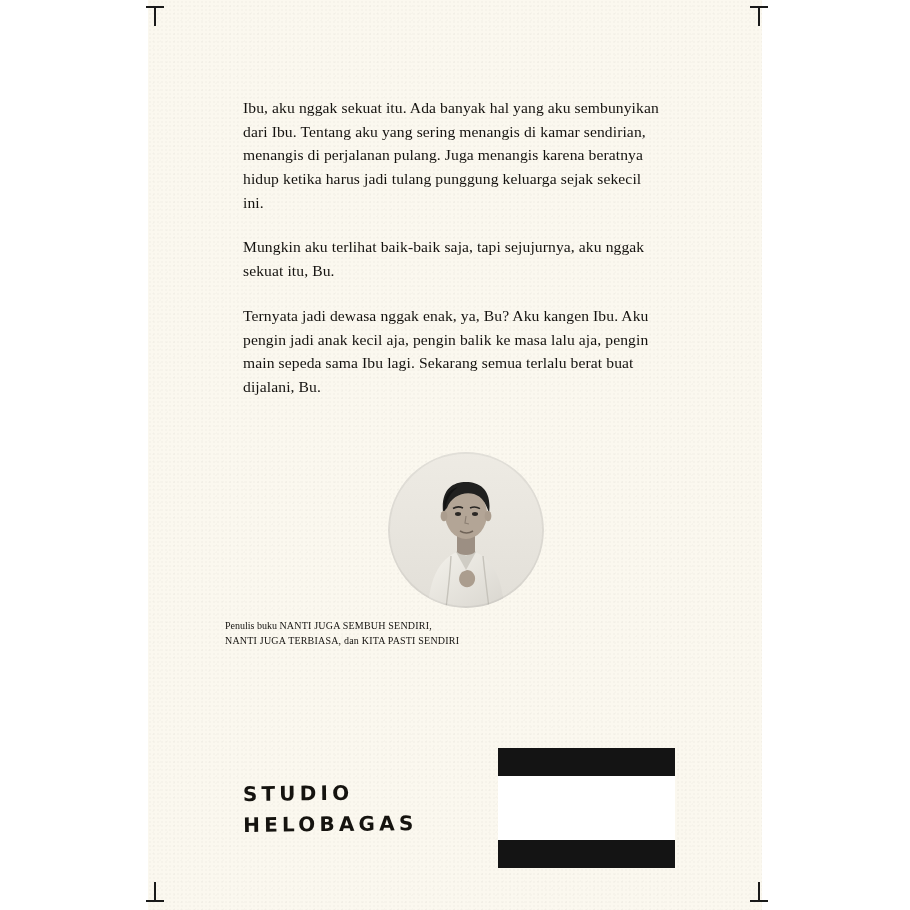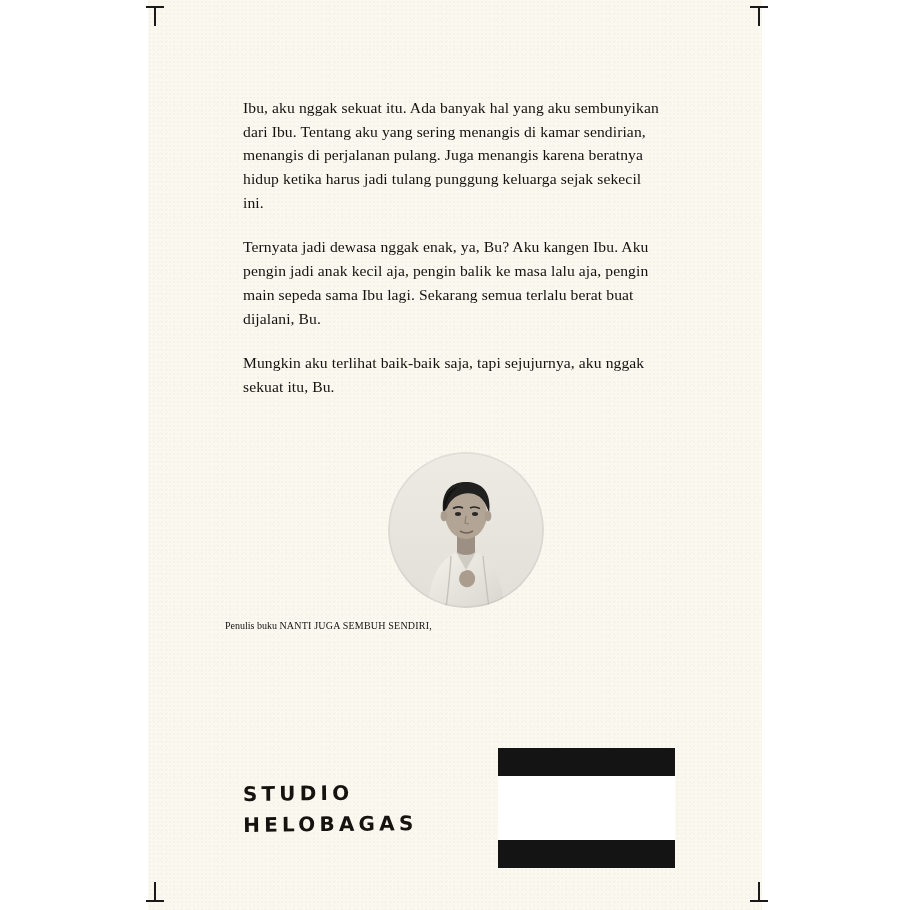--- a/index.html
+++ b/index.html
@@ -154,22 +154,22 @@
 </style>
 </head>
 <body>
 
 <div id="page">
 
   <div id="sheet">
 
     <div id="copy">
       <p>Ibu, aku nggak sekuat itu. Ada banyak hal yang aku sembunyikan dari Ibu. Tentang aku yang sering menangis di kamar sendirian, menangis di perjalanan pulang. Juga menangis karena beratnya hidup ketika harus jadi tulang punggung keluarga sejak sekecil ini.</p>
+      <p>Mungkin aku terlihat baik-baik saja, tapi sejujurnya, aku nggak sekuat itu, Bu.</p>
       <p>Ternyata jadi dewasa nggak enak, ya, Bu? Aku kangen Ibu. Aku pengin jadi anak kecil aja, pengin balik ke masa lalu aja, pengin main sepeda sama Ibu lagi. Sekarang semua terlalu berat buat dijalani, Bu.</p>
-      <p>Mungkin aku terlihat baik-baik saja, tapi sejujurnya, aku nggak sekuat itu, Bu.</p>
     </div>
 
     <div id="portrait">
       <svg width="156" height="156" viewBox="0 0 156 156" aria-hidden="true">
         <defs>
           <clipPath id="circleClip">
             <circle cx="78" cy="78" r="78"></circle>
           </clipPath>
           <linearGradient id="bgGrad" x1="0" y1="0" x2="0" y2="1">
             <stop offset="0%" stop-color="#eeebe4"></stop>
@@ -213,20 +213,21 @@
 
           <circle cx="78" cy="78" r="77" fill="none" stroke="rgba(0,0,0,0.05)" stroke-width="2"></circle>
         </g>
       </svg>
     </div>
 
     <div id="caption">
       <div>
         <span>Penulis buku </span><span class="smallcaps">NANTI JUGA SEMBUH SENDIRI,</span>
       </div>
+      <div class="smallcaps">NANTI JUGA TERBIASA, dan KITA PASTI SENDIRI</div>
     </div>
 
     <div id="wordmark">
       <div>STUDIO</div>
       <div>HELOBAGAS</div>
     </div>
 
     <div id="flag">
       <div class="bar top"></div>
       <div class="mid"></div>

